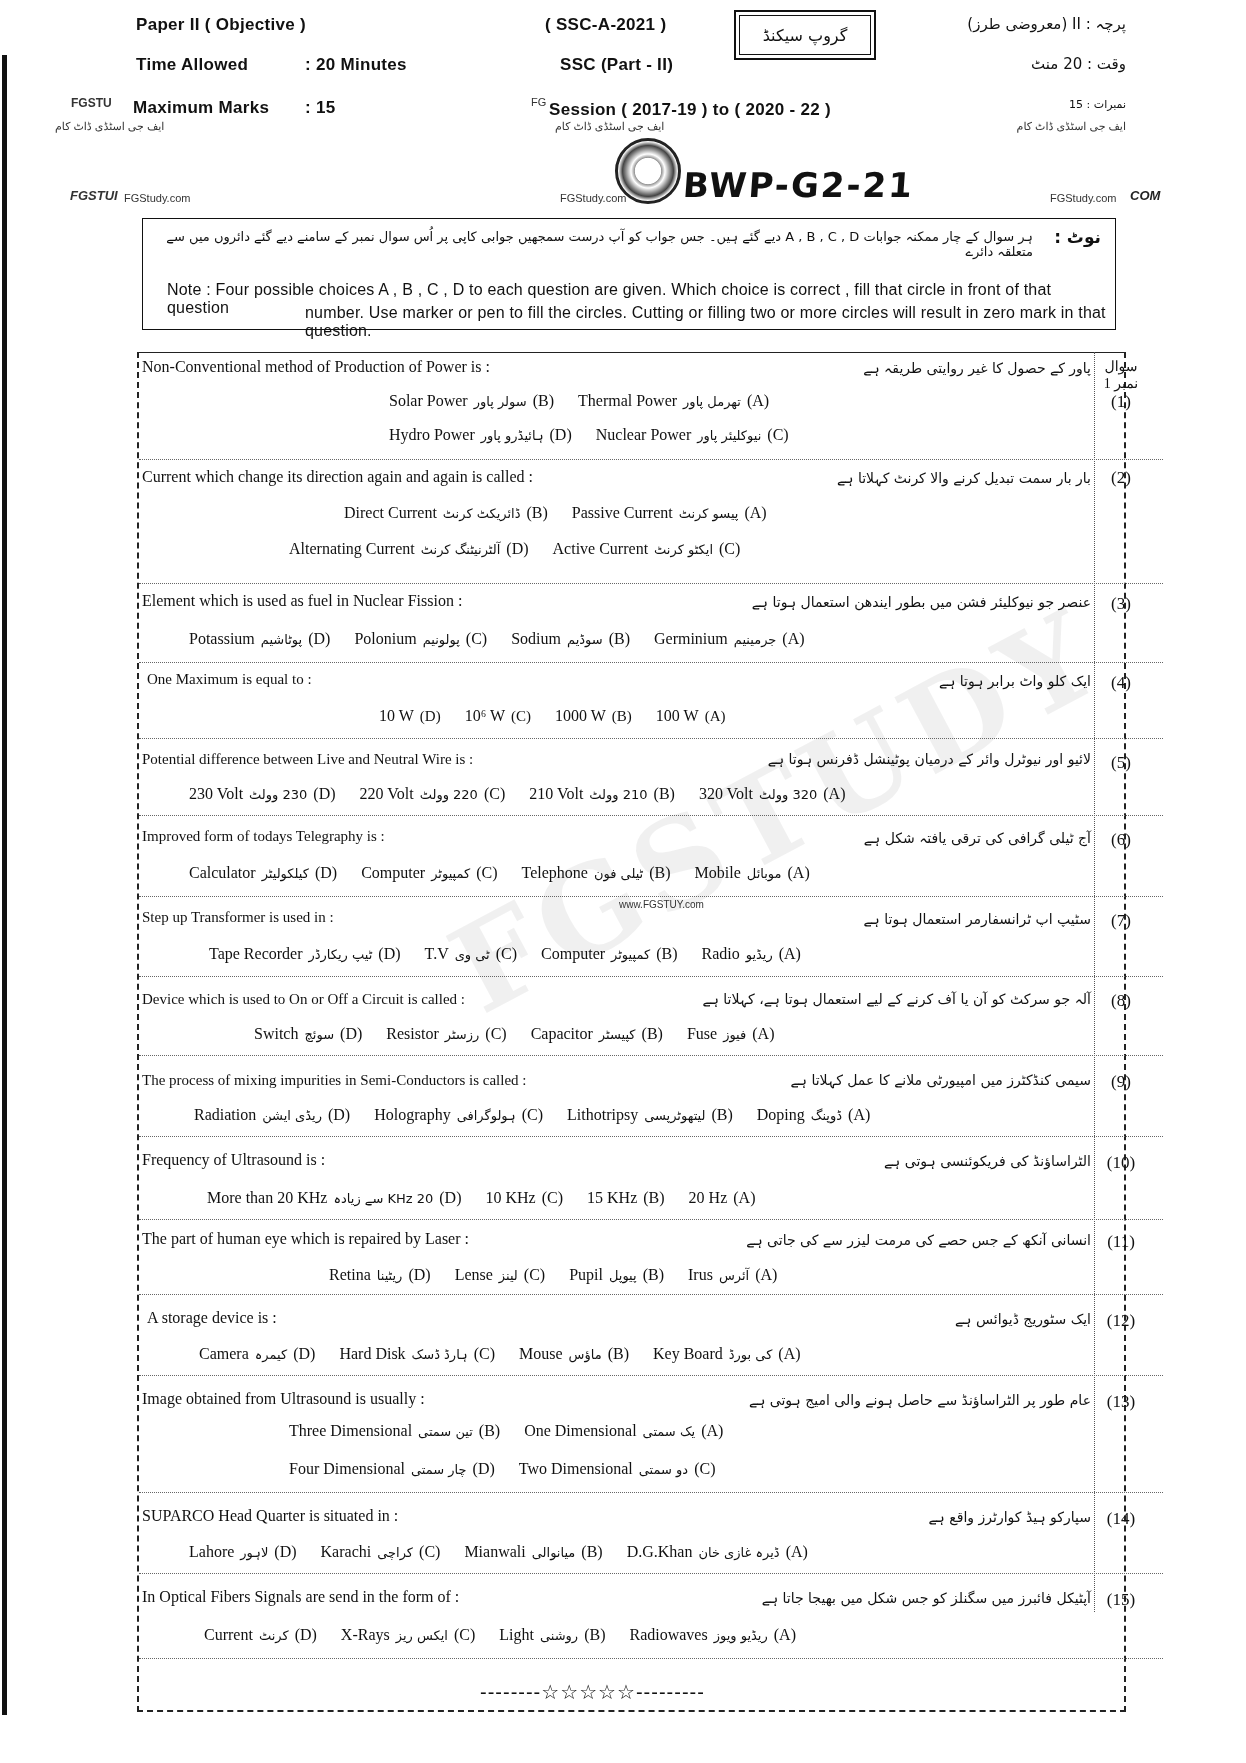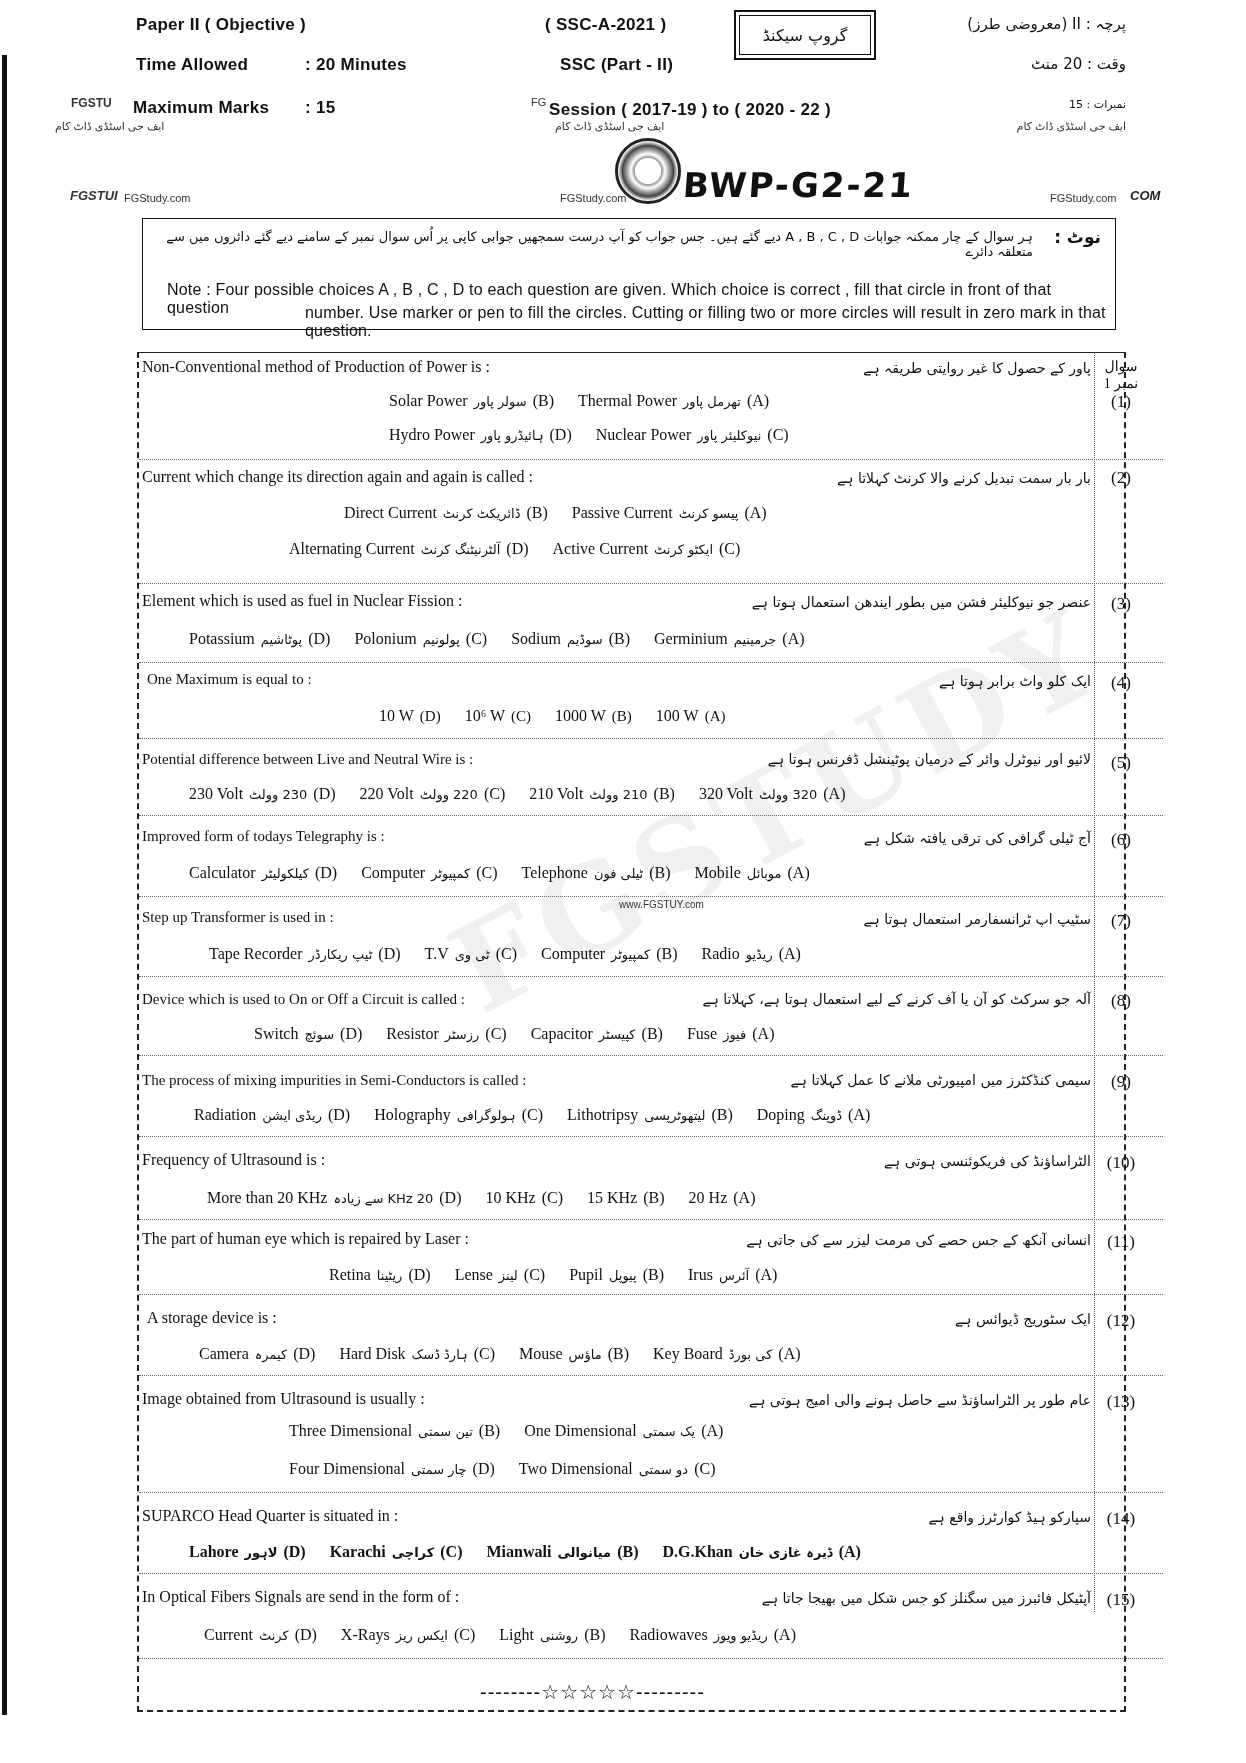--- a/index.html
+++ b/index.html
@@ -438,21 +438,21 @@
         <span class="ou">دو سمتی</span>
         <span>(C)</span>
       </span>
   </div>
 </div>
 
 <div class="row" style="top:1493px;height:80px;">
   <div class="qen" style="top:14px;">SUPARCO Head Quarter is situated in     :</div>
   <div class="qur ur" style="top:16px;">سپارکو ہیڈ کوارٹرز واقع ہے</div>
   <div class="qnum" style="top:16px;">(14)</div>
-  <div class="optline" style="left:50px;top:50px;font-weight:bold;">
+  <div class="optline" style="left:50px;top:50px;">
     <span class="opt">
         <span class="ol">Lahore</span>
         <span class="ou">لاہور</span>
         <span>(D)</span>
       </span>
     <span class="opt">
         <span class="ol">Karachi</span>
         <span class="ou">کراچی</span>
         <span>(C)</span>
       </span>

